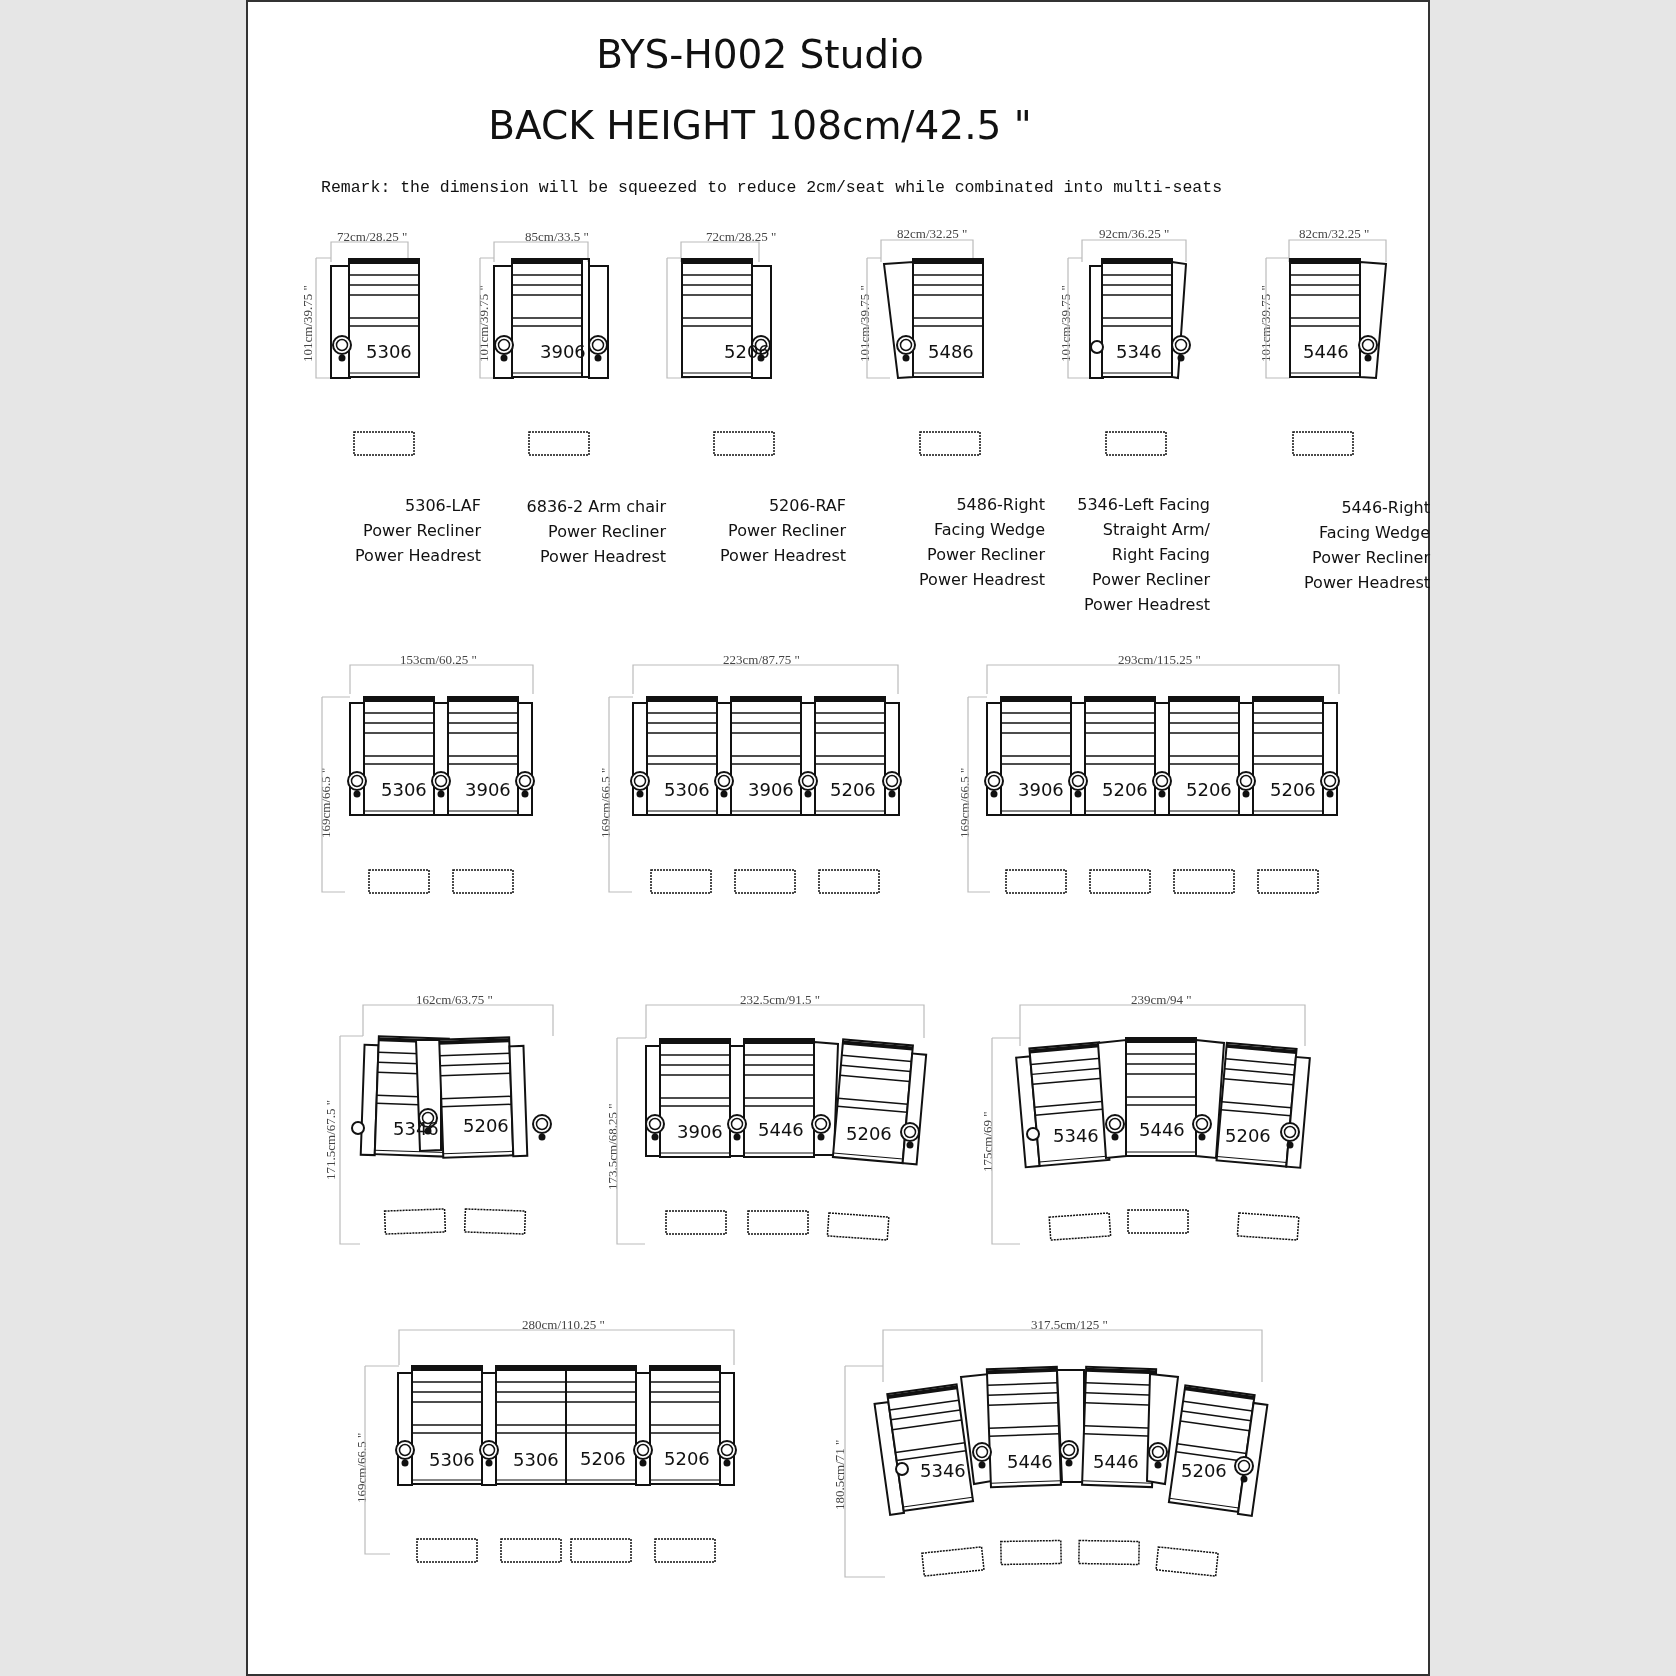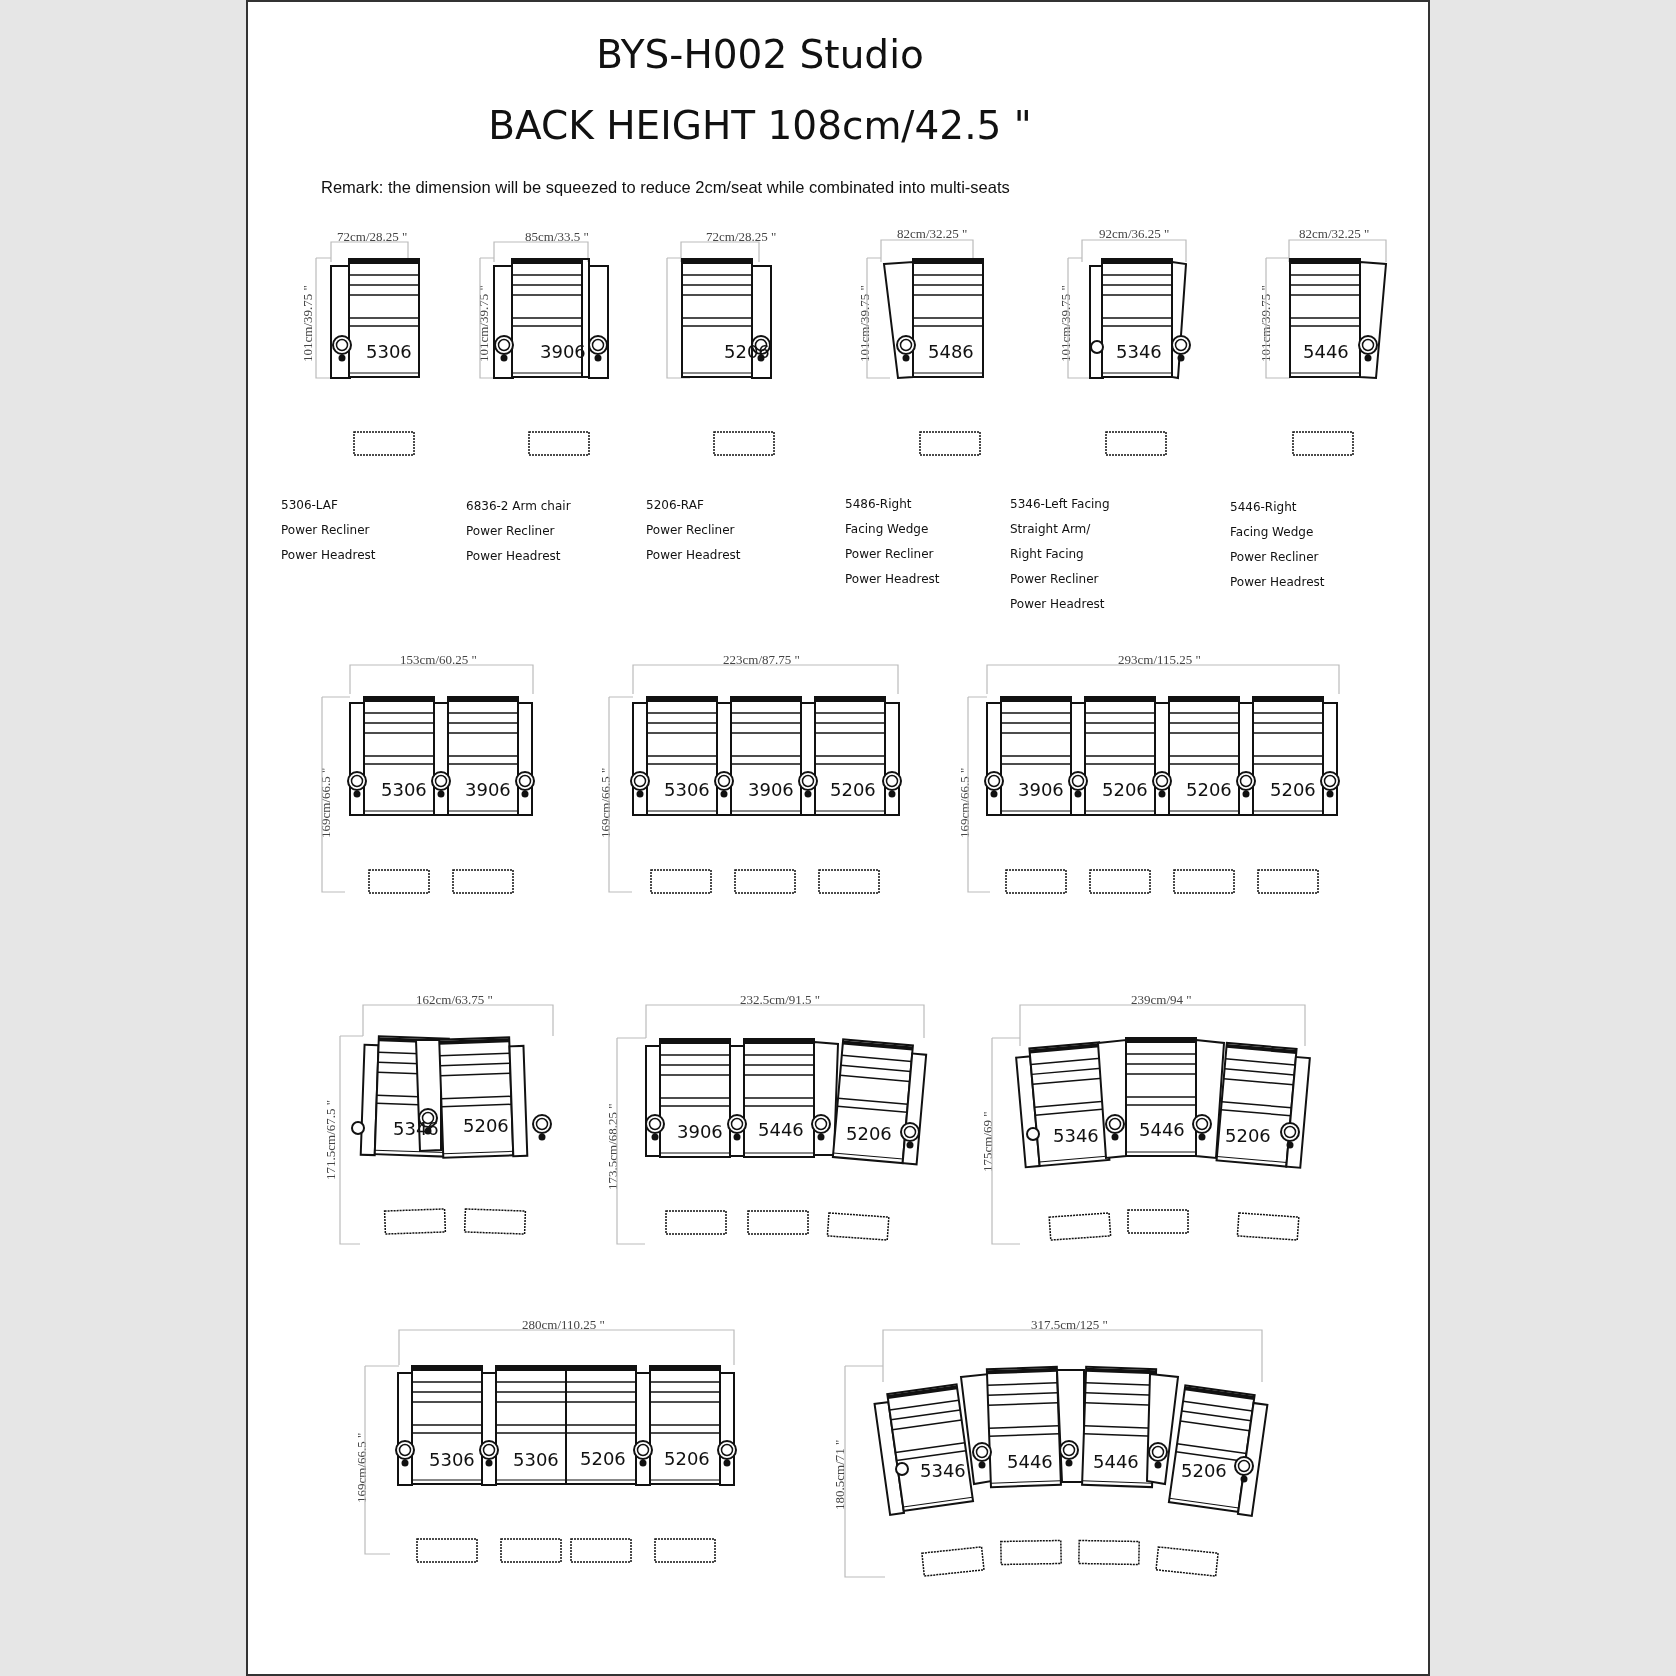--- a/index.html
+++ b/index.html
@@ -1,24 +1,24 @@
 <!DOCTYPE html>
 <html><head>
 <meta charset="utf-8">
 <style>
   html,body{margin:0;padding:0;}
   body{width:1676px;height:1676px;background:#e6e6e6;position:relative;overflow:hidden;font-family:"Liberation Sans",sans-serif;}
   .page{position:absolute;left:246px;top:0;width:1184px;height:1676px;background:#fff;border:2px solid #333;box-sizing:border-box;}
   .title{position:absolute;left:0;width:1520px;text-align:center;font-family:"DejaVu Sans",sans-serif;color:#111;}
   .t1{top:32px;font-size:39px;}
   .t2{top:103px;font-size:39px;}
-  .remark{position:absolute;left:321px;top:178px;font-size:16.5px;color:#111;font-family:Liberation Sans, sans-serif;}
+  .remark{position:absolute;left:321px;top:178px;font-size:16.5px;color:#111;font-family:Liberation Mono, monospace;}
   .dim{position:absolute;font-family:"Liberation Serif",serif;font-size:13px;color:#444;white-space:nowrap;}
   .vdim{position:absolute;font-family:"Liberation Serif",serif;font-size:13px;color:#444;white-space:nowrap;transform:rotate(-90deg);transform-origin:left top;}
-  .desc{position:absolute;text-align:left;font-family:"DejaVu Sans",sans-serif;font-size:12px;line-height:25px;color:#111;width:200px;}
+  .desc{position:absolute;text-align:right;font-family:"DejaVu Sans",sans-serif;font-size:16px;line-height:25px;color:#111;width:200px;}
   .code{font-family:"DejaVu Sans",sans-serif;font-size:18px;fill:#111;}
   svg{position:absolute;left:0;top:0;}
 </style>
 </head>
 <body>
 
 <div class="page"></div>
 
 <div class="title t1">BYS-H002 Studio</div>
 <div class="title t2">BACK HEIGHT 108cm/42.5 "</div>

